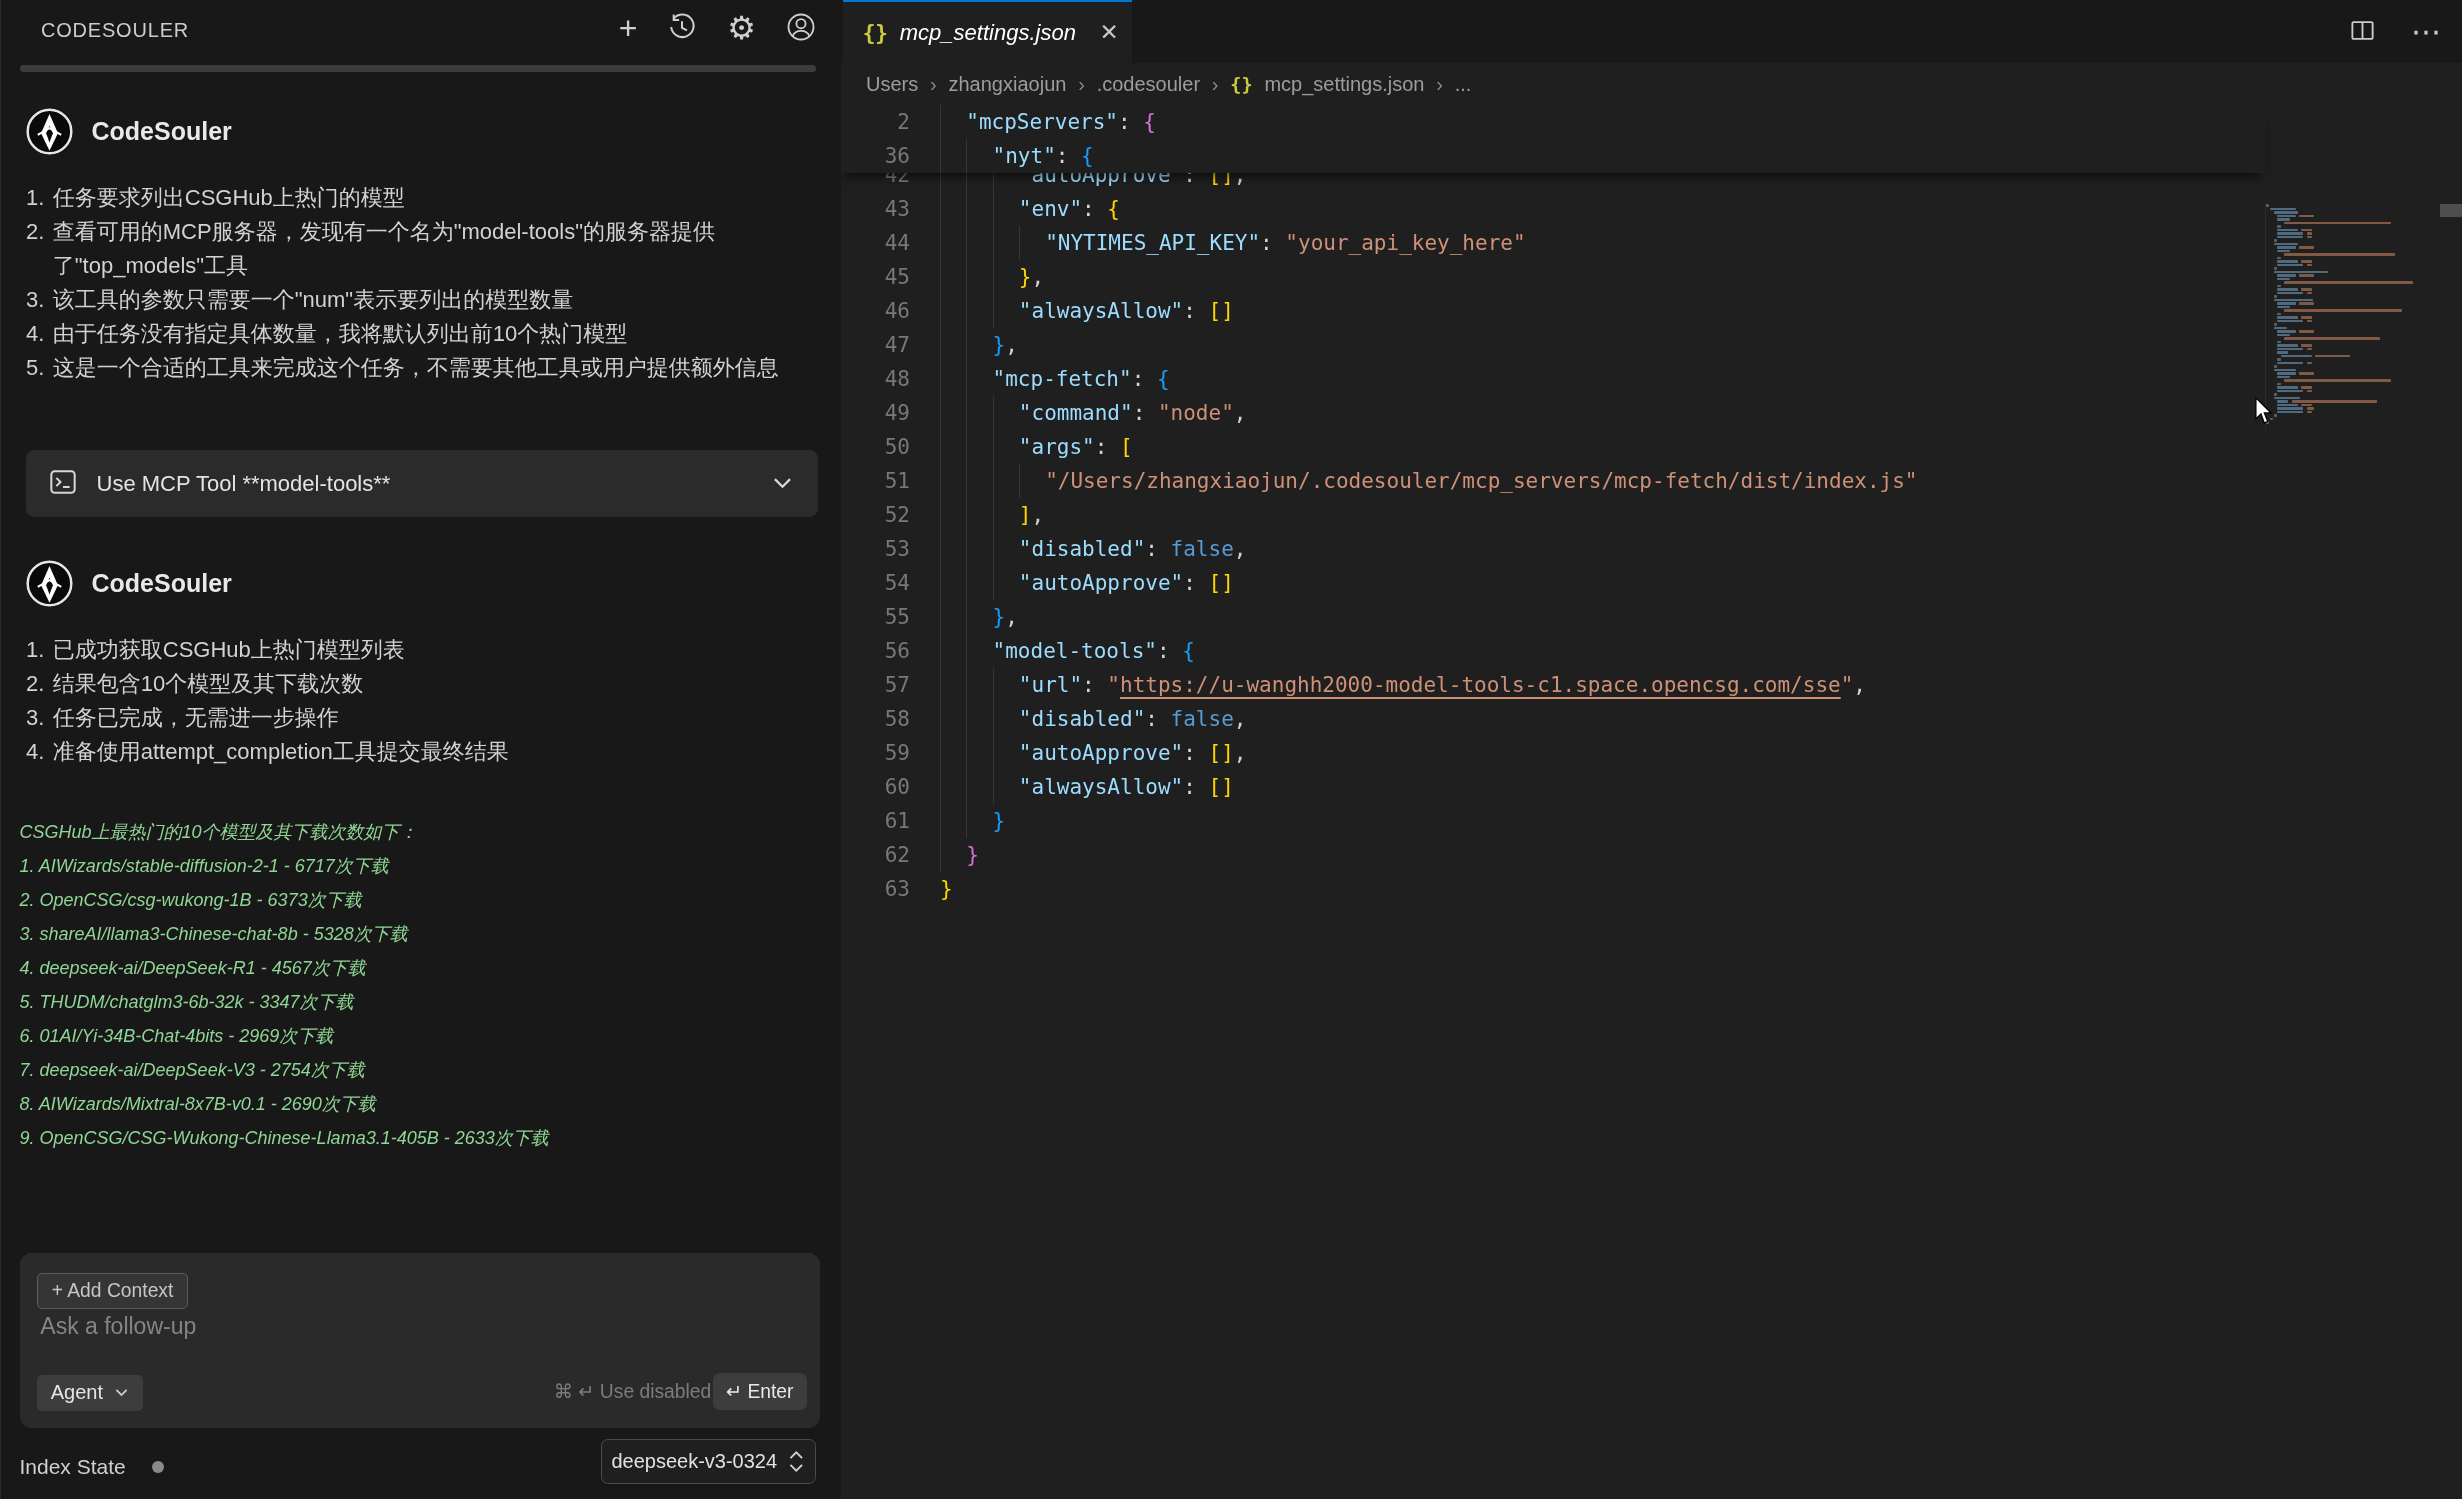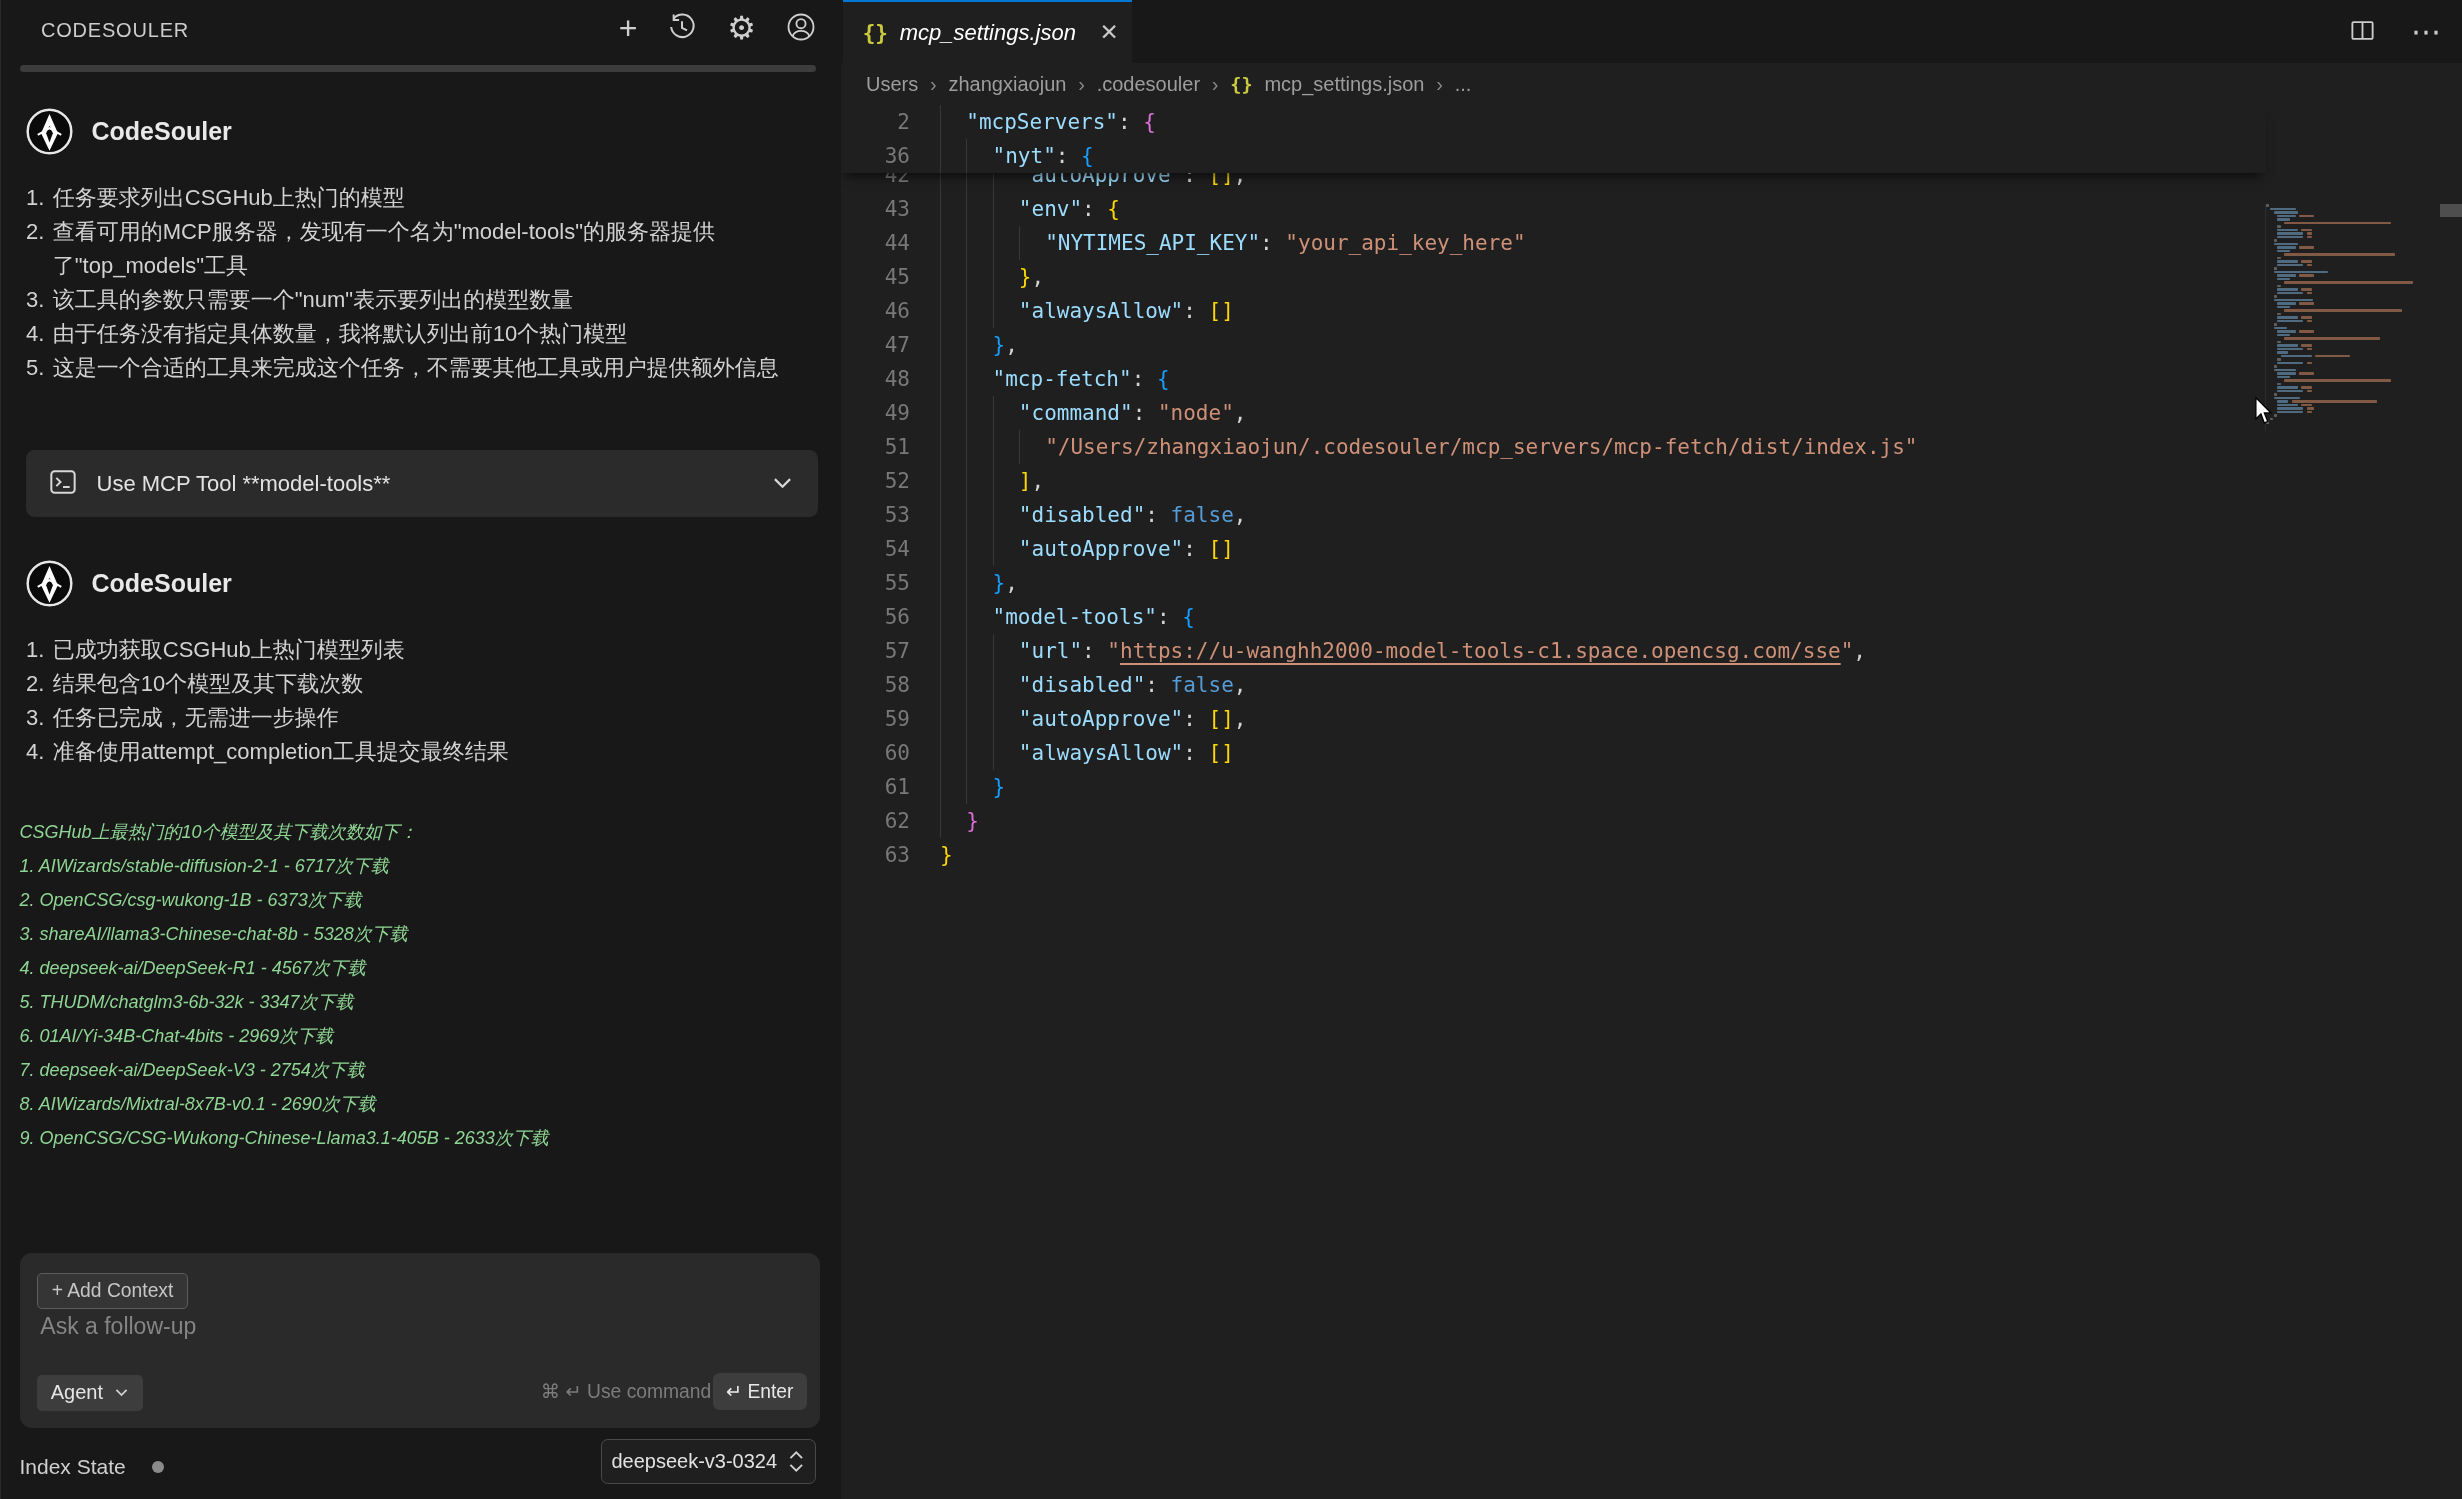--- a/index.html
+++ b/index.html
@@ -212,21 +212,21 @@
       <div class="add-context">+ Add Context</div>
       <div class="placeholder">Ask a follow-up</div>
       <div class="agent-chip">
         <span>Agent</span>
         <svg width="17" height="17" viewBox="0 0 20 20" fill="none" stroke="#cfcfcf" stroke-width="2.2">
           <path d="M4 7 L10 13 L16 7"></path>
         </svg>
       </div>
       <div class="use-codebase">
         <span>⌘ ↵</span>
-        <span>Use command</span>
+        <span>Use disabled</span>
       </div>
       <div class="enter-chip">
         <span>↵</span>
         <span>Enter</span>
       </div>
     </div>
 
     <div class="index-state">
       <span>Index State</span>
       <span class="index-dot"></span>
@@ -299,20 +299,24 @@
           </div>
           <div class="row">
             <span class="gutter">48</span>
             <span class="lc"><span class="ig"></span><span class="ig"></span><span class="tok-key">"mcp-fetch"</span><span class="tok-pun">: </span><span class="tok-b3">{</span></span>
           </div>
           <div class="row">
             <span class="gutter">49</span>
             <span class="lc"><span class="ig"></span><span class="ig"></span><span class="ig"></span><span class="tok-key">"command"</span><span class="tok-pun">: </span><span class="tok-str">"node"</span><span class="tok-pun">,</span></span>
           </div>
           <div class="row">
+            <span class="gutter">50</span>
+            <span class="lc"><span class="ig"></span><span class="ig"></span><span class="ig"></span><span class="tok-key">"args"</span><span class="tok-pun">: </span><span class="tok-b1">[</span></span>
+          </div>
+          <div class="row">
             <span class="gutter">51</span>
             <span class="lc"><span class="ig"></span><span class="ig"></span><span class="ig"></span><span class="ig"></span><span class="tok-str">"/Users/zhangxiaojun/.codesouler/mcp_servers/mcp-fetch/dist/index.js"</span></span>
           </div>
           <div class="row">
             <span class="gutter">52</span>
             <span class="lc"><span class="ig"></span><span class="ig"></span><span class="ig"></span><span class="tok-b1">]</span><span class="tok-pun">,</span></span>
           </div>
           <div class="row">
             <span class="gutter">53</span>
             <span class="lc"><span class="ig"></span><span class="ig"></span><span class="ig"></span><span class="tok-key">"disabled"</span><span class="tok-pun">: </span><span class="tok-kw">false</span><span class="tok-pun">,</span></span>

